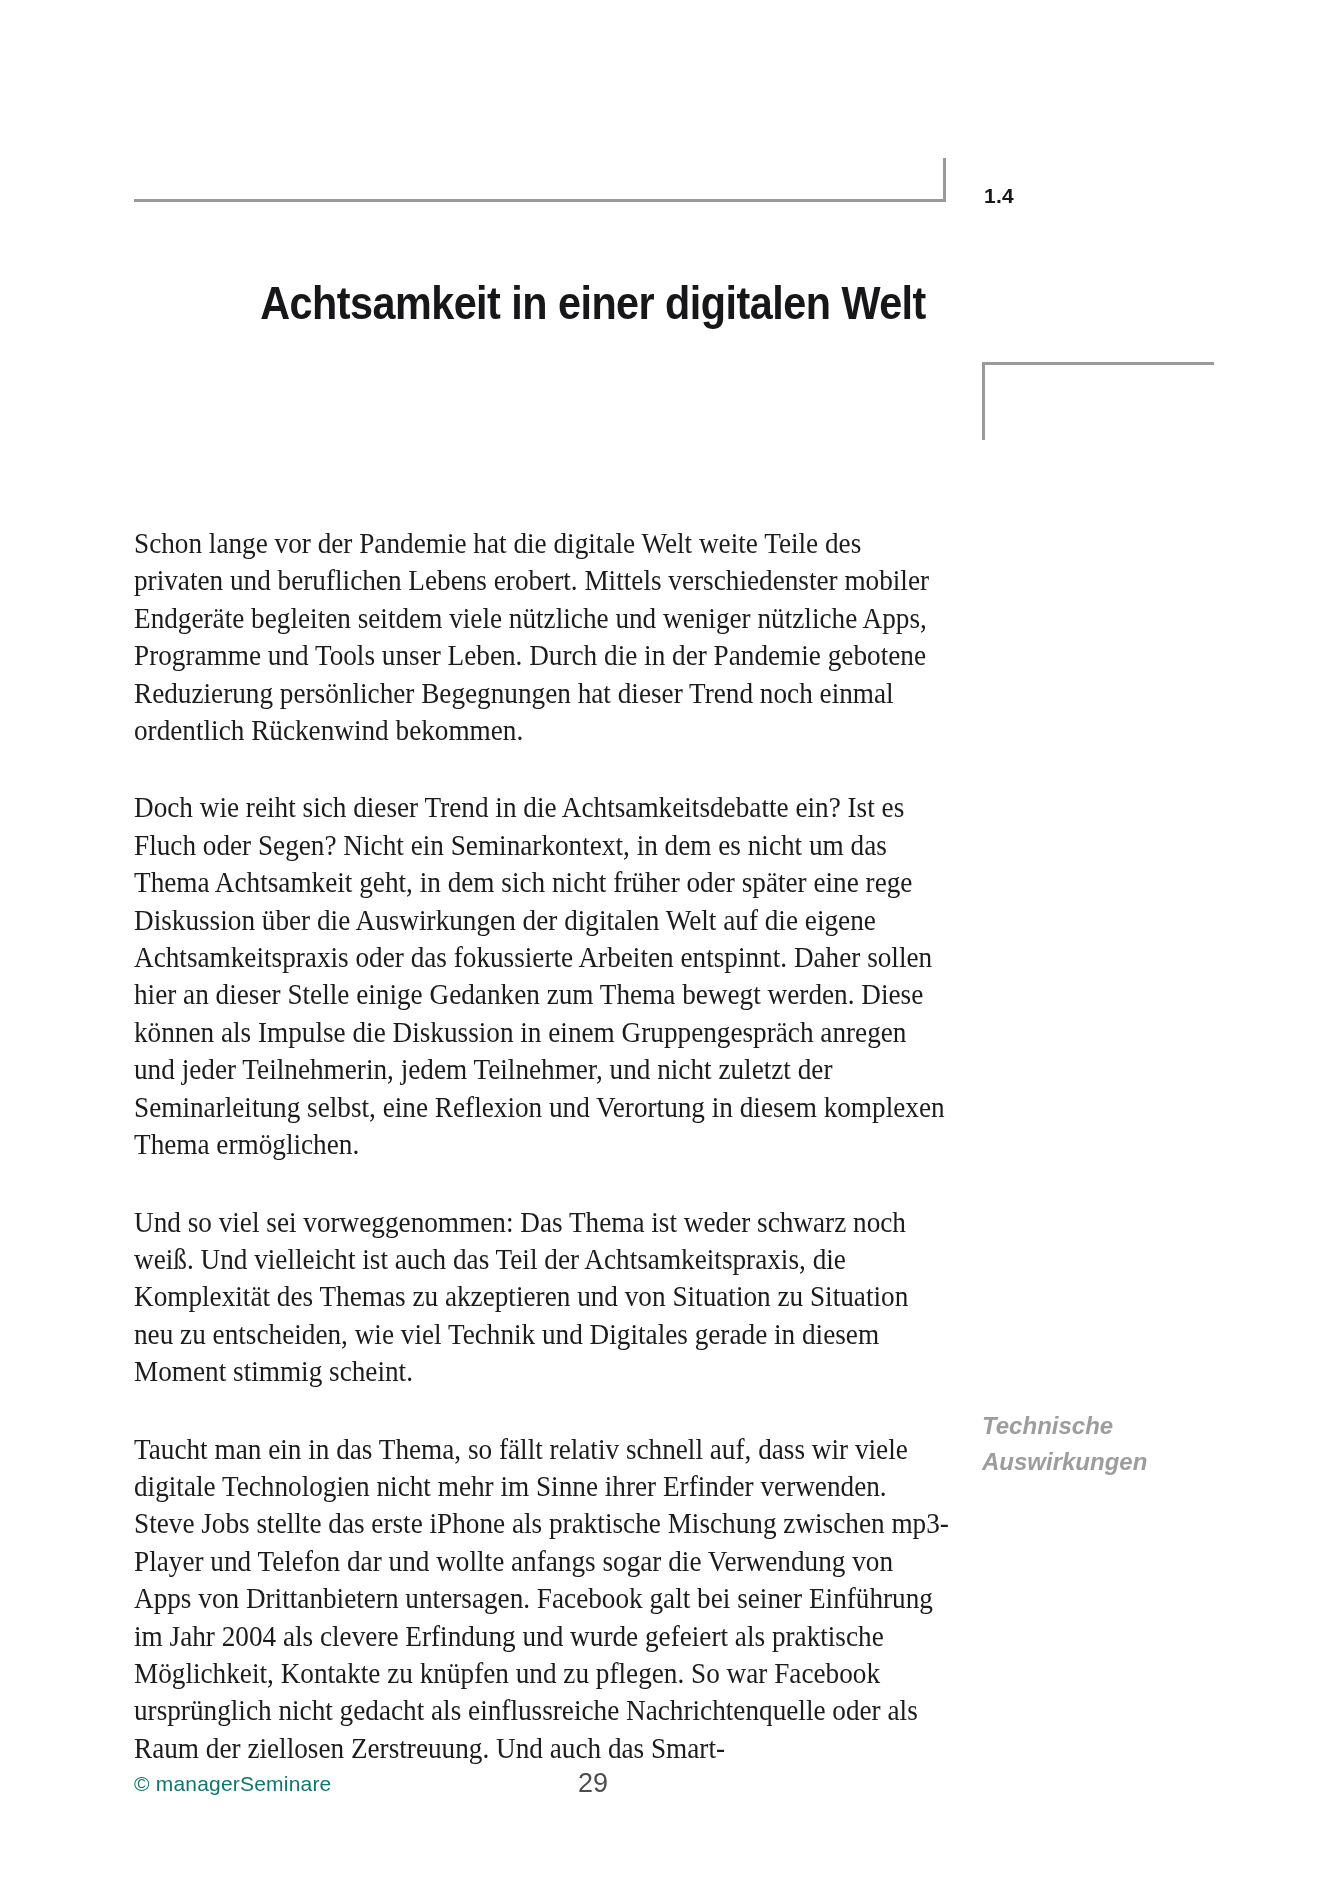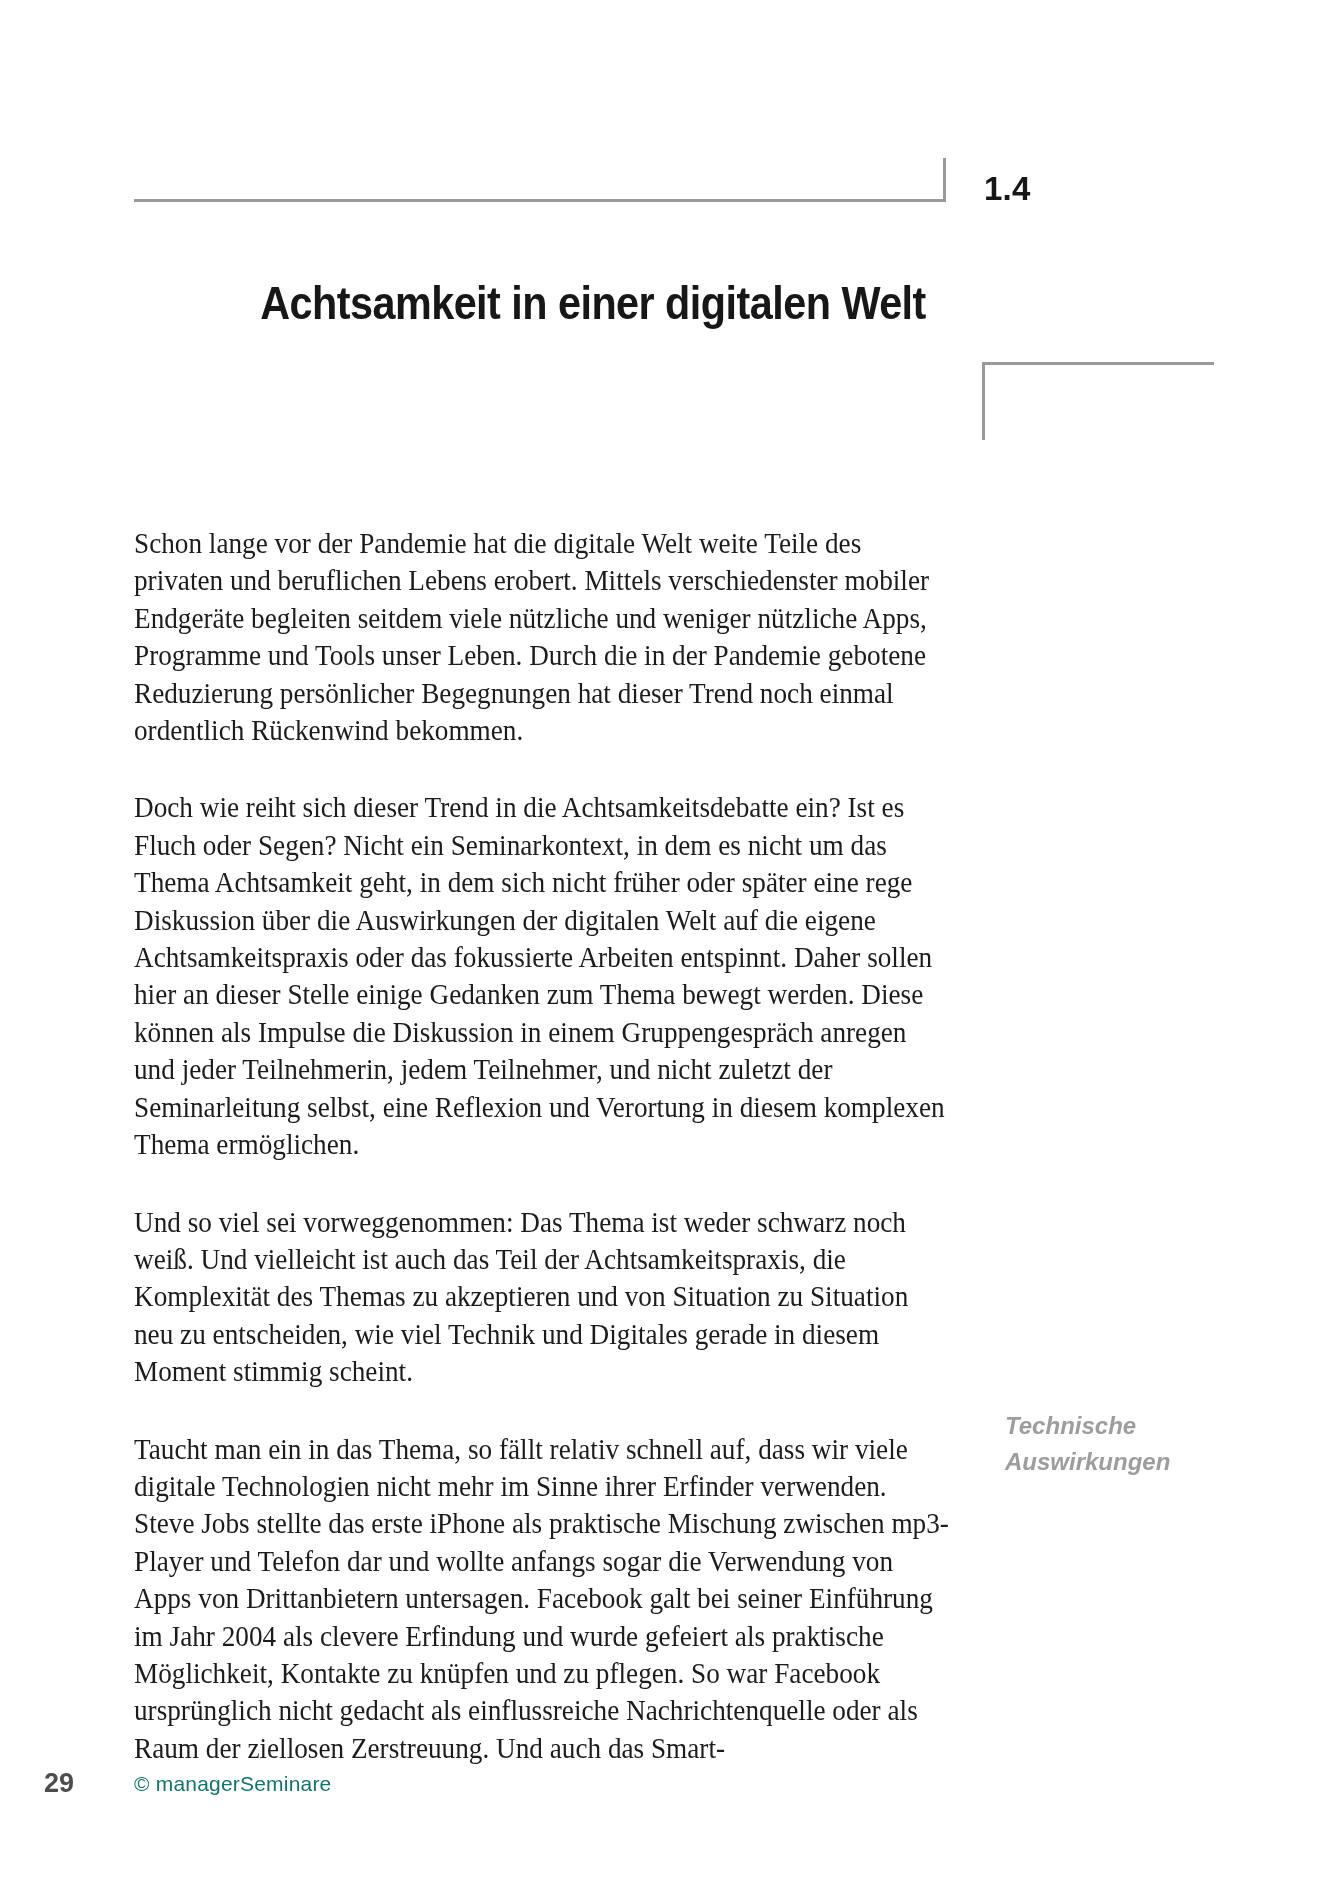--- a/index.html
+++ b/index.html
@@ -44,21 +44,21 @@
     width: 3px;
     height: 44px;
     background: #9a9a9a;
   }
   .chapter-number {
     position: absolute;
     left: 850px;
     bottom: -6px;
     font-family: "Liberation Sans", sans-serif;
     font-weight: bold;
-    font-size: 33px;
+    font-size: 21px;
     letter-spacing: 0.2px;
     color: #17171a;
     white-space: nowrap;
   }
 
   
   .page-title {
     position: absolute;
     left: 0;
     top: 246px;
@@ -125,45 +125,43 @@
     position: absolute;
     left: 982px;
     top: 1408px;
     width: 230px;
     font-family: "Liberation Sans", sans-serif;
     font-style: italic;
     font-weight: bold;
     font-size: 24px;
     line-height: 36px;
     color: #9d9d9d;
-    margin-left: 23px;
   }
 
   
   .footer-copyright {
     position: absolute;
     left: 134px;
     top: 1772px;
     font-family: "Liberation Sans", sans-serif;
     font-size: 21px;
     color: #0f766e;
     letter-spacing: 0.2px;
     white-space: nowrap;
   }
   .footer-pagenumber {
     position: absolute;
     left: 0;
     top: 1768px;
     width: 1186px;
-    text-align: left;
+    text-align: center;
     font-family: "Liberation Sans", sans-serif;
-    font-weight: bold;
+    font-weight: normal;
     font-size: 27px;
     color: #4d4d4d;
-    margin-left: 44px;
   }
 </style>
 </head>
 <body>
 
 <div class="page">
 
   <div class="chapter-head">
     <div class="chapter-rule"></div>
     <div class="chapter-rule-tick"></div>

